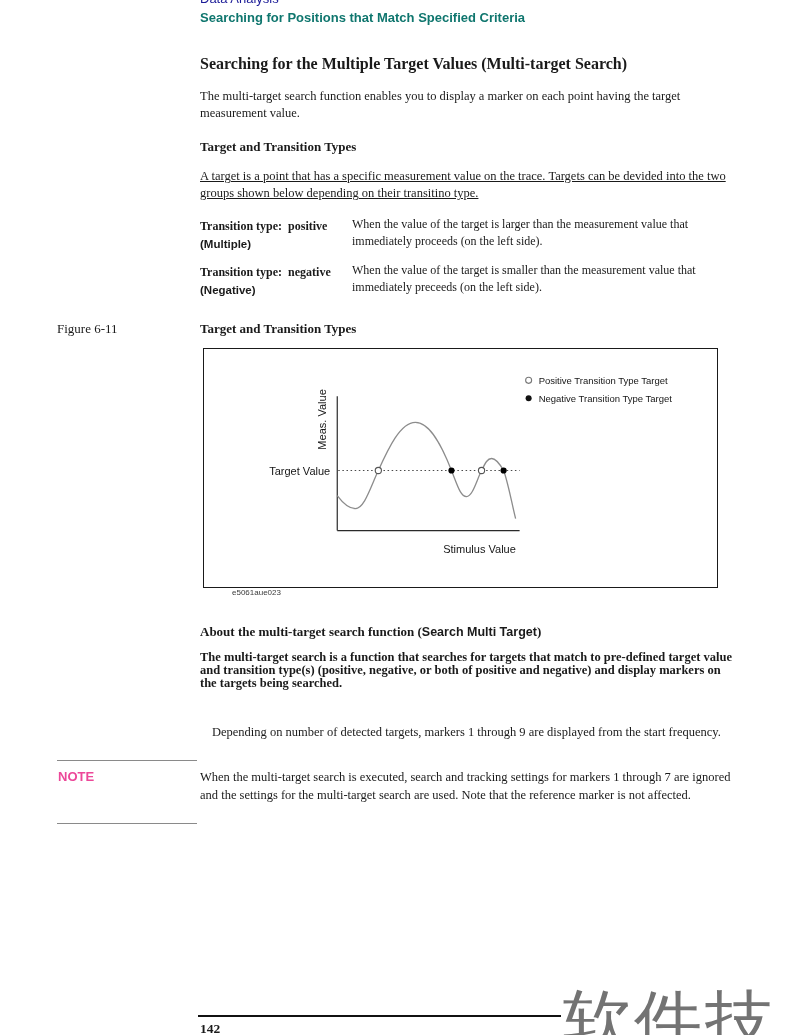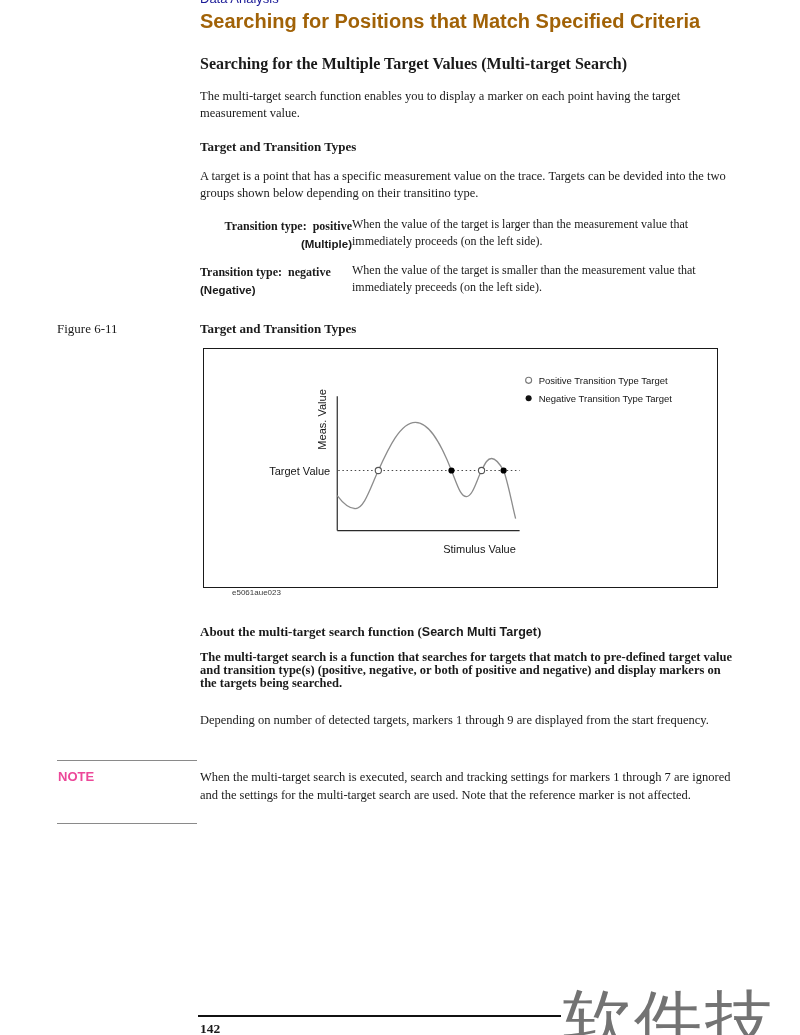--- a/index.html
+++ b/index.html
@@ -6,33 +6,33 @@
   body{
     width:800px;height:1035px;position:relative;overflow:hidden;
     background:#ffffff;color:#1a1a1a;
     font-family:"Liberation Serif",serif;
   }
   .abs{position:absolute;}
   
   .hdr-chapter{left:200px;top:-9px;font-family:"Liberation Sans",sans-serif;
     font-size:13px;color:#1b1b97;}
   .hdr-section{left:200px;top:10px;font-family:"Liberation Sans",sans-serif;
-    font-size:20px;font-weight:bold;color:#a16207;}
+    font-size:13px;font-weight:bold;color:#0f766e;}
   
   .doc-title{left:200px;top:55px;width:540px;font-size:16px;font-weight:bold;}
   .para{font-size:12.5px;line-height:17px;}
   .intro{left:200px;top:88px;width:535px;}
   .tt-heading{left:200px;top:139px;font-size:13px;font-weight:bold;}
-  .tt-body{left:200px;top:168px;width:535px;}
+  .tt-body{left:200px;top:168px;width:535px;text-decoration:underline;}
   
   .term{left:200px;width:152px;font-size:12px;font-weight:bold;line-height:18px;}
   .term-line{white-space:pre-wrap;}
   .term-paren{font-family:"Liberation Sans",sans-serif;font-size:11.5px;}
   .desc{left:352px;width:372px;font-size:12px;line-height:16.5px;}
-  .row1-term{top:217px;text-align:right;} .row1-desc{top:216px;}
+  .row1-term{top:217px;} .row1-desc{top:216px;}
   .row2-term{top:263px;} .row2-desc{top:262px;}
   
   .fig-label{left:57px;top:321px;font-size:13px;font-weight:normal;}
   .fig-title{left:200px;top:321px;font-size:13px;font-weight:bold;}
   .fig-box{left:203px;top:348px;width:515px;height:240px;
     border:1.5px solid #1a1a1a;box-sizing:border-box;background:#fff;}
   .fig-box svg{display:block;width:100%;height:100%;}
   .fig-caption{left:204px;top:588px;font-family:"Liberation Sans",sans-serif;
     font-size:8px;color:#3a3a3a;margin-left:28px;}
   
@@ -108,21 +108,21 @@
     <circle cx="324" cy="31" r="3" fill="#ffffff" stroke="#777" stroke-width="1.1"></circle>
     <text x="334" y="35" font-size="9.5">Positive Transition Type Target</text>
     <circle cx="324" cy="49" r="3" fill="#111111"></circle>
     <text x="334" y="53" font-size="9.5">Negative Transition Type Target</text>
   </svg>
 </div>
 <div class="abs fig-caption">e5061aue023</div>
 
 <h2 class="abs about-heading" style="margin:0;"><span>About the multi-target search function (</span><span class="sans">Search Multi Target</span><span>)</span></h2>
 <p class="abs para about-p1" style="margin:0;">The multi-target search is a function that searches for targets that match to pre-defined target value and transition type(s) (positive, negative, or both of positive and negative) and display markers on the targets being searched.</p>
-<p class="abs para about-p2" style="margin:0;">Depending on number of detected targets, markers 1 through 9 are displayed from the start frequency.</p>
+<p class="abs para about-p2" style="margin:12px;">Depending on number of detected targets, markers 1 through 9 are displayed from the start frequency.</p>
 
 <div class="abs note-rule note-rule-top"></div>
 <div class="abs note-label">NOTE</div>
 <p class="abs para note-body" style="margin:0;">When the multi-target search is executed, search and tracking settings for markers 1 through 7 are ignored and the settings for the multi-target search are used. Note that the reference marker is not affected.</p>
 <div class="abs note-rule note-rule-bottom"></div>
 
 <div class="abs watermark">软件技巧</div>
 
 <div class="abs footer-rule"></div>
 <div class="abs page-number">142</div>

